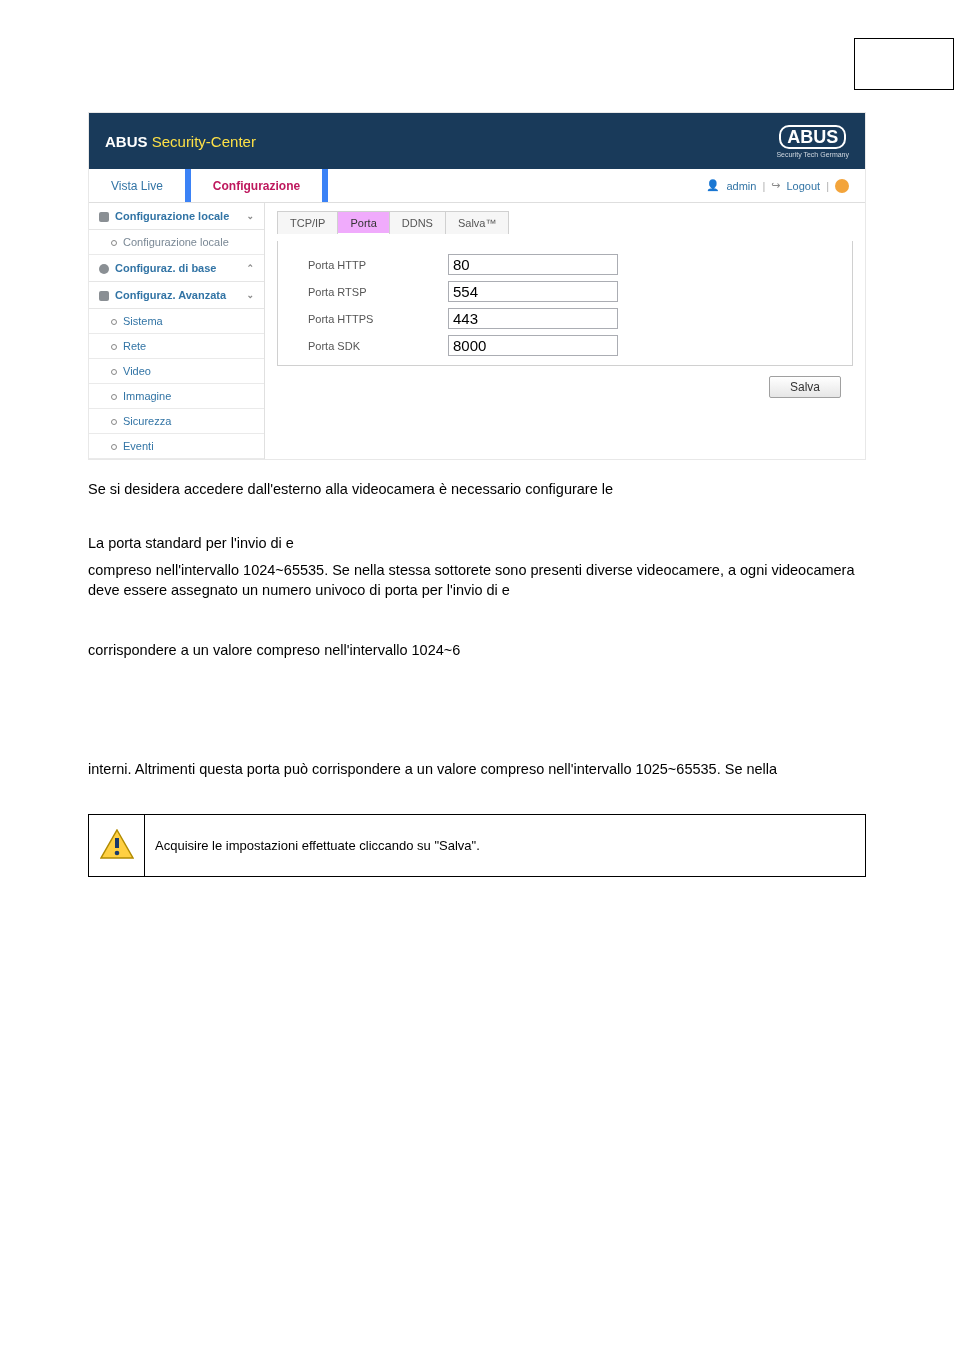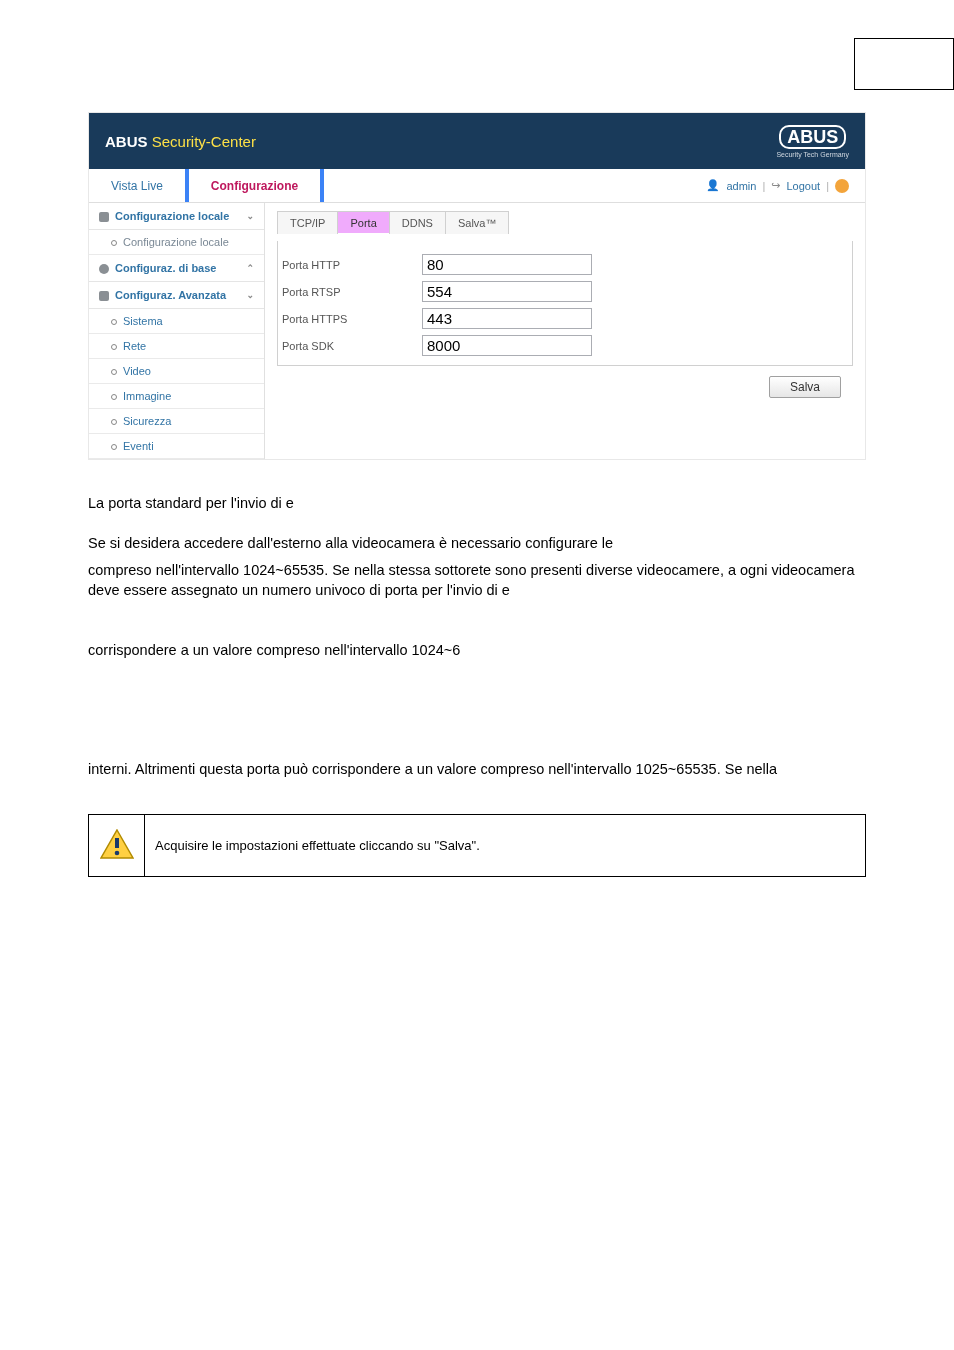--- a/index.html
+++ b/index.html
@@ -73,21 +73,21 @@
   }
   .tabs-left {
     display: flex;
   }
   .top-tab {
     padding: 0 22px;
     display: flex;
     align-items: center;
     font-size: 12px;
     color: #3274a5;
-    border-right: 4px solid #3b82f6;
+    border-right: 6px solid #3b82f6;
   }
   .top-tab.active {
     font-weight: bold;
     color: #be185d;
   }
   .usermeta {
     display: flex;
     align-items: center;
     gap: 6px;
     padding-right: 16px;
@@ -172,21 +172,21 @@
     color: #333;
   }
   .ptab.active::after {
     content:"";
     position:absolute;
     left:0; right:0; bottom:-1px;
     height:2px; background:#fff;
   }
   .formbox {
     border: 1px solid #d0d0d0;
-    padding: 10px 12px 6px 4px;
+    padding: 10px 12px 6px 30px;
     margin-bottom: 0;
     border-top:none;
     margin-top:-1px;
   }
   .formbox table { border-collapse: collapse; }
   .formbox td {
     font-size: 11px;
     color: #555;
     padding: 3px 8px 3px 0;
     vertical-align: middle;
@@ -326,23 +326,23 @@
           </tbody>
             </table>
         </div>
         <div class="save-row">
           <button class="save-btn">Salva</button>
         </div>
       </div>
     </div>
   </div>
 
+  <p class="para">Se si desidera accedere dall'esterno alla videocamera è necessario configurare le</p>
+
   <p class="para" style="margin-top:34px;">La porta standard per l'invio di e</p>
-
-  <p class="para">Se si desidera accedere dall'esterno alla videocamera è necessario configurare le</p>
   <p class="para small-gap">compreso nell'intervallo 1024~65535. Se nella stessa sottorete sono presenti diverse videocamere, a ogni videocamera deve essere assegnato un numero univoco di porta per l'invio di e</p>
 
   <p class="para" style="margin-top:40px;">corrispondere a un valore compreso nell'intervallo 1024~6</p>
 
   <p class="para" style="margin-top:100px;">interni. Altrimenti questa porta può corrispondere a un valore compreso nell'intervallo 1025~65535. Se nella</p>
 
   <table class="info-table">
     <tbody>
         <tr>
       <td class="info-ic-cell">

